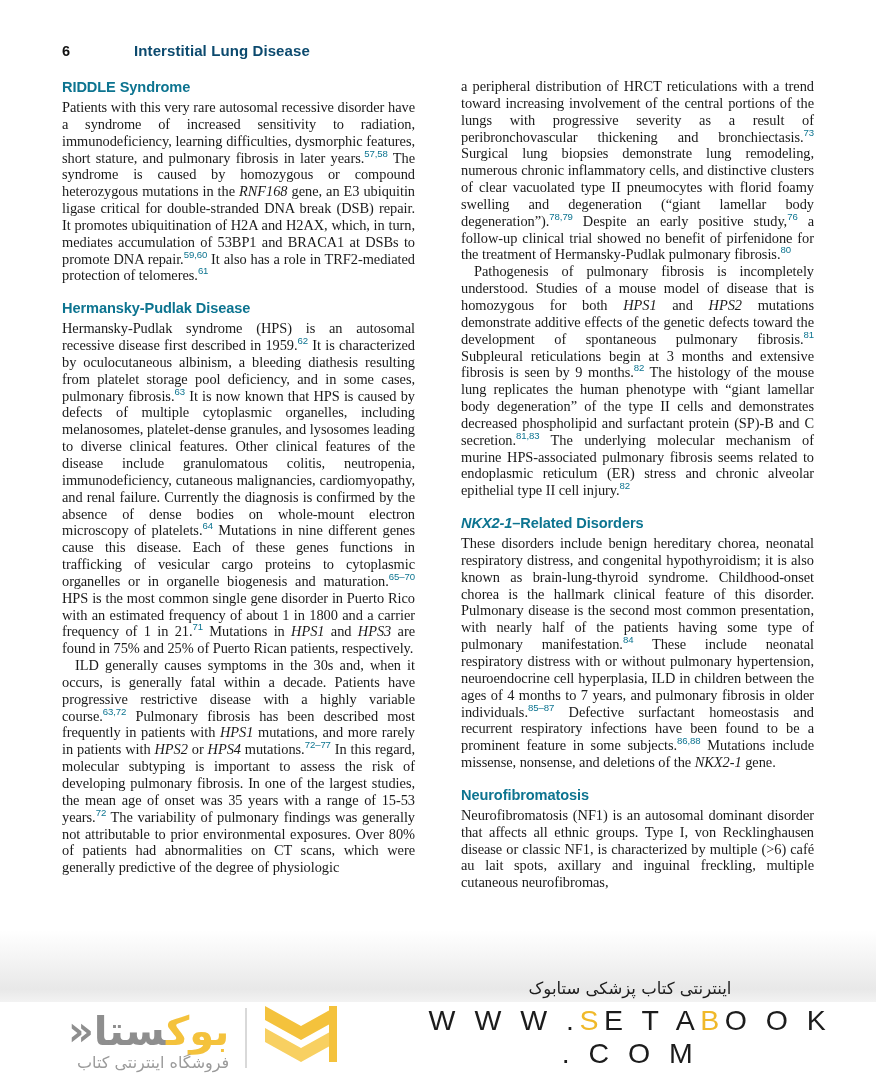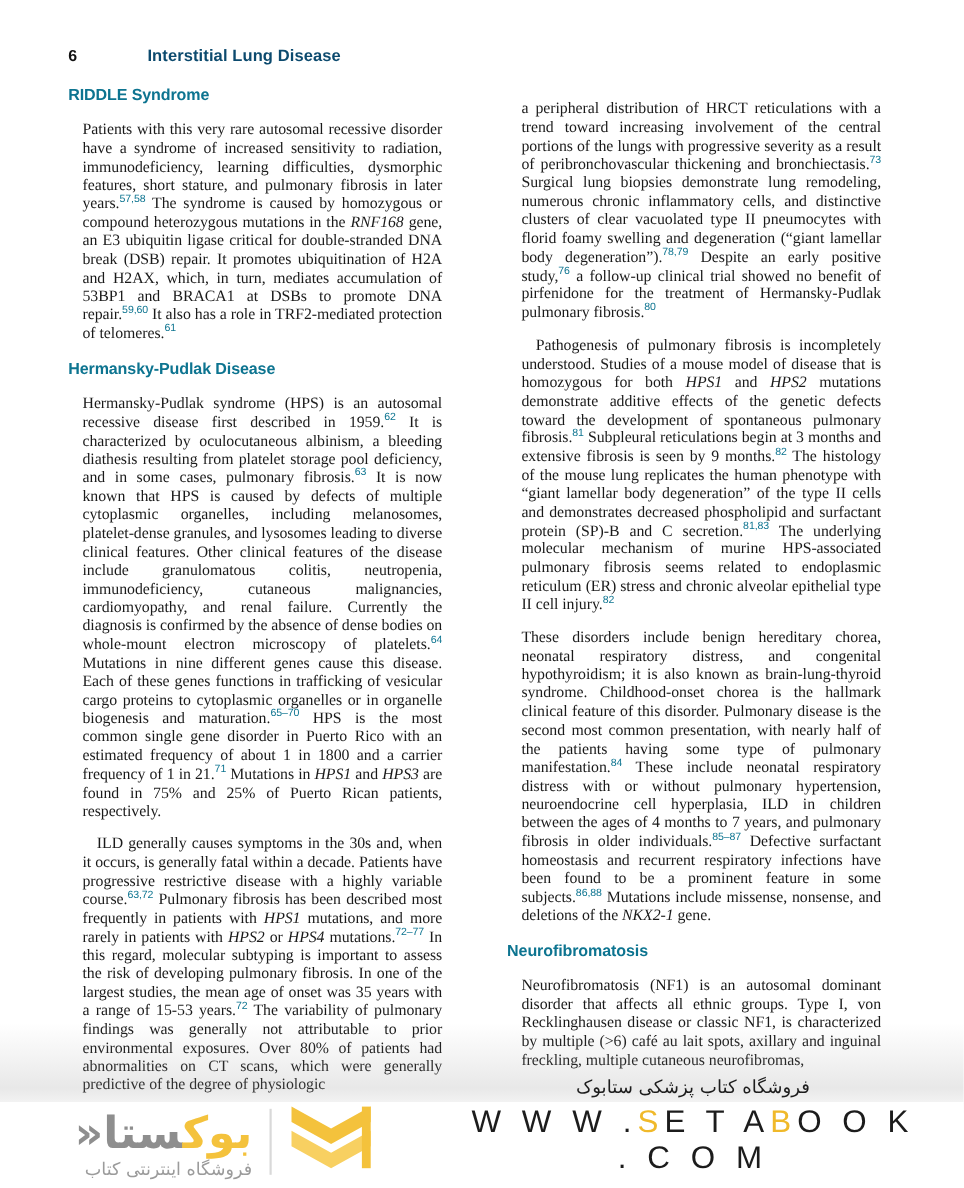--- a/index.html
+++ b/index.html
@@ -73,21 +73,21 @@
     padding: 0;
     line-height: 1.3;
     letter-spacing: -0.1px;
   }
   h2.section-head.spaced-above {
     margin-top: 15px;
   }
   h2.section-head i { font-style: italic; }
 
   p.body {
-    margin: 13px;
+    margin: 0;
     padding: 0;
     font-size: 14.4px;
     line-height: 16.85px;
     text-align: justify;
     text-justify: inter-word;
     hyphens: manual;
     color: #1a1a1a;
     letter-spacing: -0.05px;
   }
   p.body.indent { text-indent: 13px; }
@@ -225,20 +225,23 @@
       <p class="body" id="lp1">Hermansky-Pudlak syndrome (HPS) is an autosomal recessive disease first described in 1959.<sup class="ref">62</sup> It is characterized by oculocutaneous albinism, a bleeding diathesis resulting from platelet storage pool deficiency, and in some cases, pulmonary fibrosis.<sup class="ref">63</sup> It is now known that HPS is caused by defects of multiple cytoplasmic organelles, including melanosomes, platelet-dense granules, and lysosomes leading to diverse clinical features. Other clinical features of the disease include granulomatous colitis, neutropenia, immunodeficiency, cutaneous malignancies, cardiomyopathy, and renal failure. Currently the diagnosis is confirmed by the absence of dense bodies on whole-mount electron microscopy of platelets.<sup class="ref">64</sup> Mutations in nine different genes cause this disease. Each of these genes functions in trafficking of vesicular cargo proteins to cytoplasmic organelles or in organelle biogenesis and maturation.<sup class="ref">65–70</sup> HPS is the most common single gene disorder in Puerto Rico with an estimated frequency of about 1 in 1800 and a carrier frequency of 1 in 21.<sup class="ref">71</sup> Mutations in <i>HPS1</i> and <i>HPS3</i> are found in 75% and 25% of Puerto Rican patients, respectively.</p>
       <p class="body indent" id="lp2">ILD generally causes symptoms in the 30s and, when it occurs, is generally fatal within a decade. Patients have progressive restrictive disease with a highly variable course.<sup class="ref">63,72</sup> Pulmonary fibrosis has been described most frequently in patients with <i>HPS1</i> mutations, and more rarely in patients with <i>HPS2</i> or <i>HPS4</i> mutations.<sup class="ref">72–77</sup> In this regard, molecular subtyping is important to assess the risk of developing pulmonary fibrosis. In one of the largest studies, the mean age of onset was 35 years with a range of 15-53 years.<sup class="ref">72</sup> The variability of pulmonary findings was generally not attributable to prior environmental exposures. Over 80% of patients had abnormalities on CT scans, which were generally predictive of the degree of physiologic</p>
 
     </div>
 
     <div class="column">
 
       <p class="body" id="rp0">a peripheral distribution of HRCT reticulations with a trend toward increasing involvement of the central portions of the lungs with progressive severity as a result of peribronchovascular thickening and bronchiectasis.<sup class="ref">73</sup> Surgical lung biopsies demonstrate lung remodeling, numerous chronic inflammatory cells, and distinctive clusters of clear vacuolated type II pneumocytes with florid foamy swelling and degeneration (“giant lamellar body degeneration”).<sup class="ref">78,79</sup> Despite an early positive study,<sup class="ref">76</sup> a follow-up clinical trial showed no benefit of pirfenidone for the treatment of Hermansky-Pudlak pulmonary fibrosis.<sup class="ref">80</sup></p>
       <p class="body indent" id="rp1">Pathogenesis of pulmonary fibrosis is incompletely understood. Studies of a mouse model of disease that is homozygous for both <i>HPS1</i> and <i>HPS2</i> mutations demonstrate additive effects of the genetic defects toward the development of spontaneous pulmonary fibrosis.<sup class="ref">81</sup> Subpleural reticulations begin at 3 months and extensive fibrosis is seen by 9 months.<sup class="ref">82</sup> The histology of the mouse lung replicates the human phenotype with “giant lamellar body degeneration” of the type II cells and demonstrates decreased phospholipid and surfactant protein (SP)-B and C secretion.<sup class="ref">81,83</sup> The underlying molecular mechanism of murine HPS-associated pulmonary fibrosis seems related to endoplasmic reticulum (ER) stress and chronic alveolar epithelial type II cell injury.<sup class="ref">82</sup></p>
 
+      <h2 class="section-head spaced-above">
+        <i>NKX2-1</i><span>–Related Disorders</span>
+      </h2>
       <p class="body" id="rp2">These disorders include benign hereditary chorea, neonatal respiratory distress, and congenital hypothyroidism; it is also known as brain-lung-thyroid syndrome. Childhood-onset chorea is the hallmark clinical feature of this disorder. Pulmonary disease is the second most common presentation, with nearly half of the patients having some type of pulmonary manifestation.<sup class="ref">84</sup> These include neonatal respiratory distress with or without pulmonary hypertension, neuroendocrine cell hyperplasia, ILD in children between the ages of 4 months to 7 years, and pulmonary fibrosis in older individuals.<sup class="ref">85–87</sup> Defective surfactant homeostasis and recurrent respiratory infections have been found to be a prominent feature in some subjects.<sup class="ref">86,88</sup> Mutations include missense, nonsense, and deletions of the <i>NKX2-1</i> gene.</p>
 
       <h2 class="section-head spaced-above">Neurofibromatosis</h2>
       <p class="body" id="rp3">Neurofibromatosis (NF1) is an autosomal dominant disorder that affects all ethnic groups. Type I, von Recklinghausen disease or classic NF1, is characterized by multiple (&gt;6) café au lait spots, axillary and inguinal freckling, multiple cutaneous neurofibromas,</p>
 
     </div>
   </div>
 
   <div id="scan-fade"></div>
 
@@ -254,18 +257,18 @@
       <div id="logo-divider"></div>
 
       <svg id="chevron-mark" viewBox="0 0 76 62">
         <polygon points="2,2 38,22 74,2 74,16 38,36 2,16" fill="#f4c23c"></polygon>
         <polygon points="2,24 38,44 74,24 74,38 38,58 2,38" fill="#f8d061"></polygon>
         <rect x="66" y="2" width="8" height="56" fill="#f4c23c"></rect>
       </svg>
     </div>
 
     <div id="brand-url">
-      <div id="brand-fa">فروشگاه کتاب پزشکی ستابوک</div>
+      <div id="brand-fa">اینترنتی کتاب پزشکی ستابوک</div>
       <div id="brand-domain"><span>W W W .</span><span class="gold">S</span><span>E T A</span><span class="gold">B</span><span>O O K . C O M</span></div>
     </div>
   </div>
 
 </div>
 
 </body></html>

